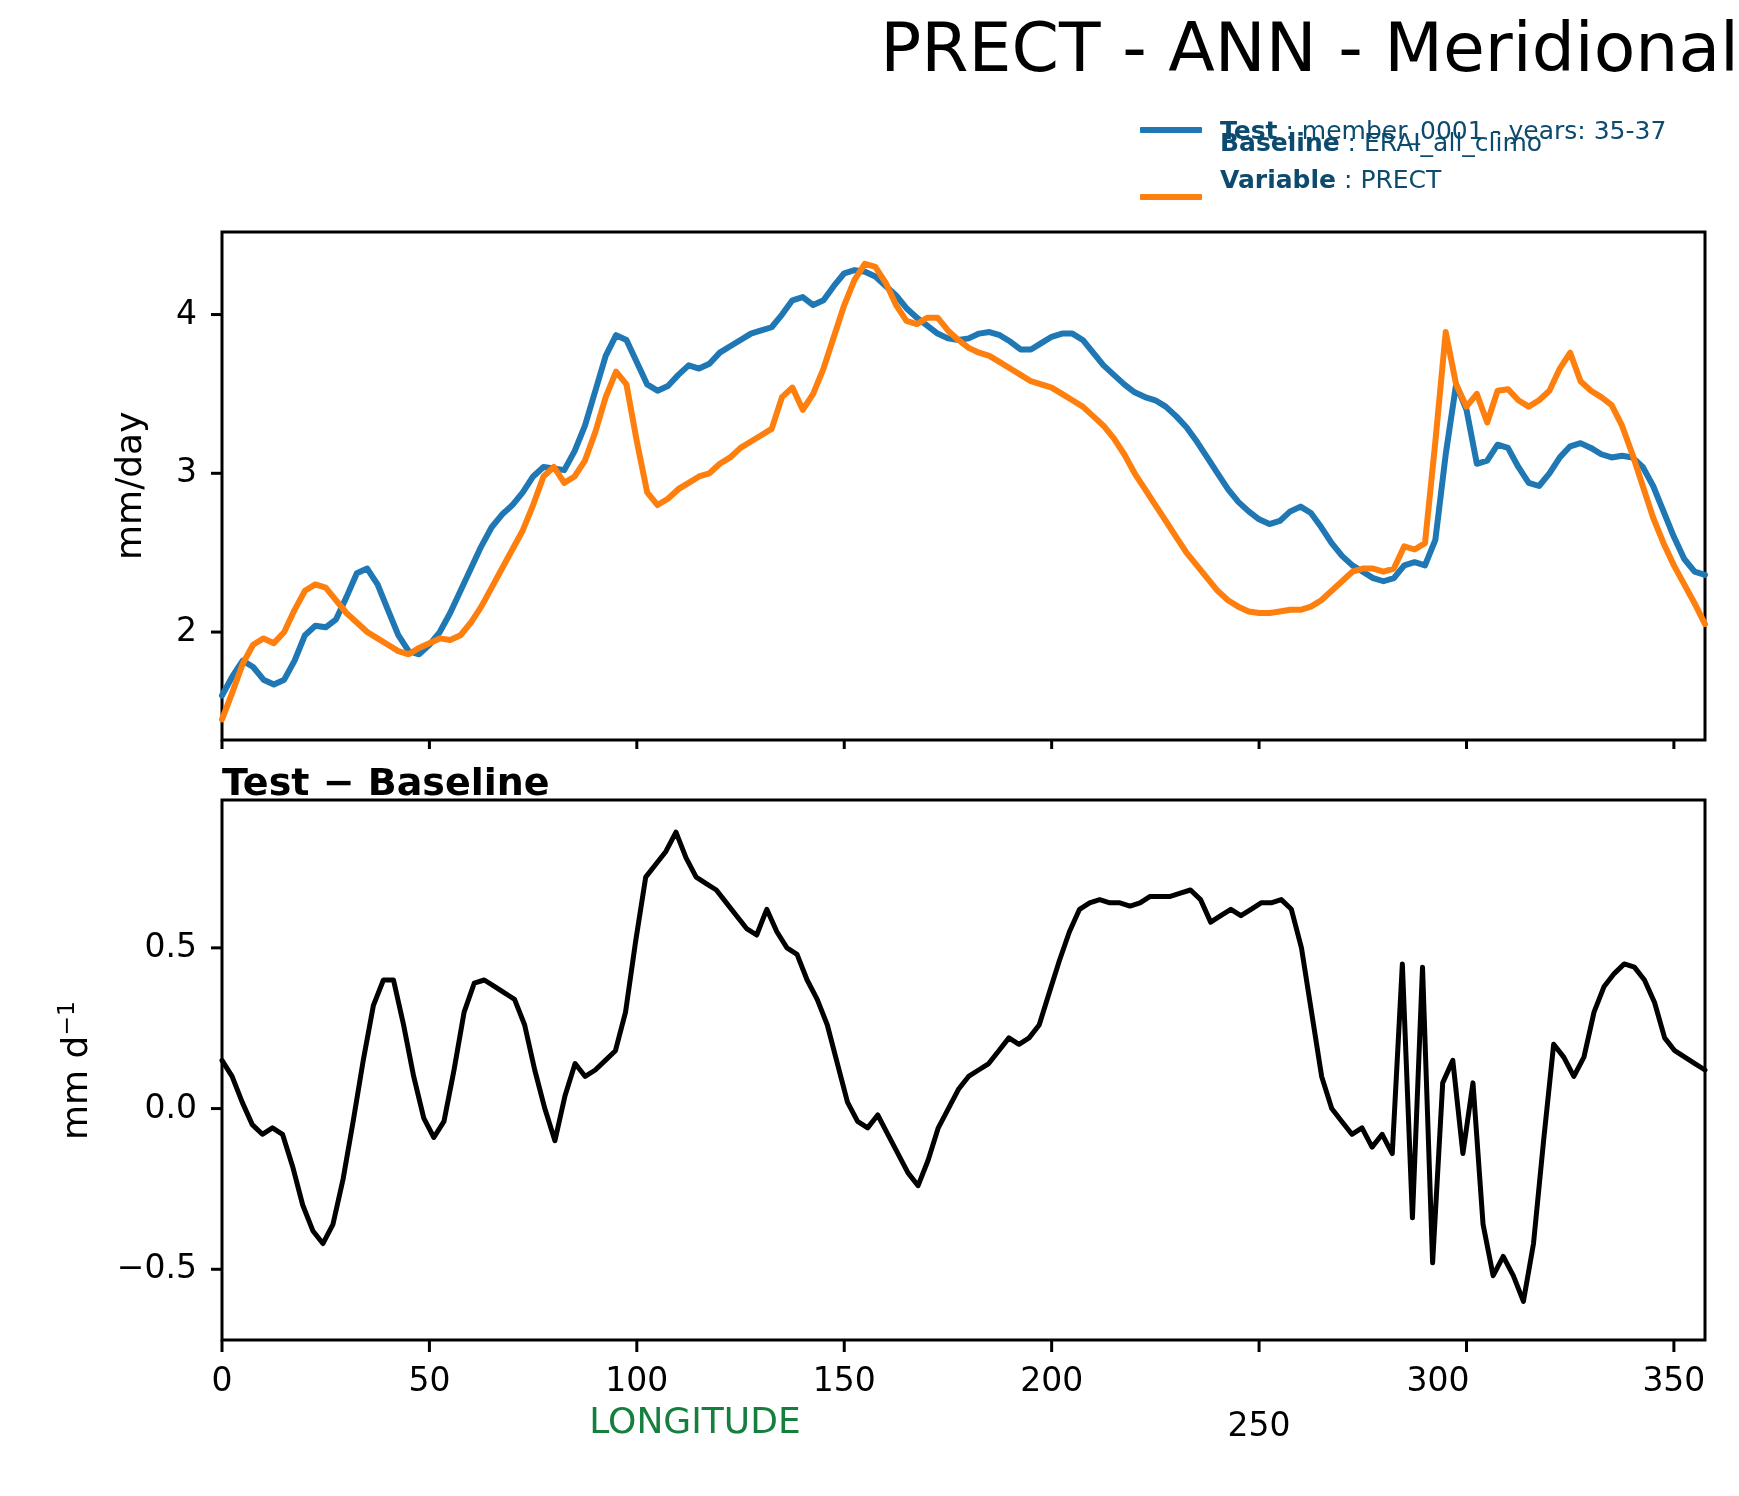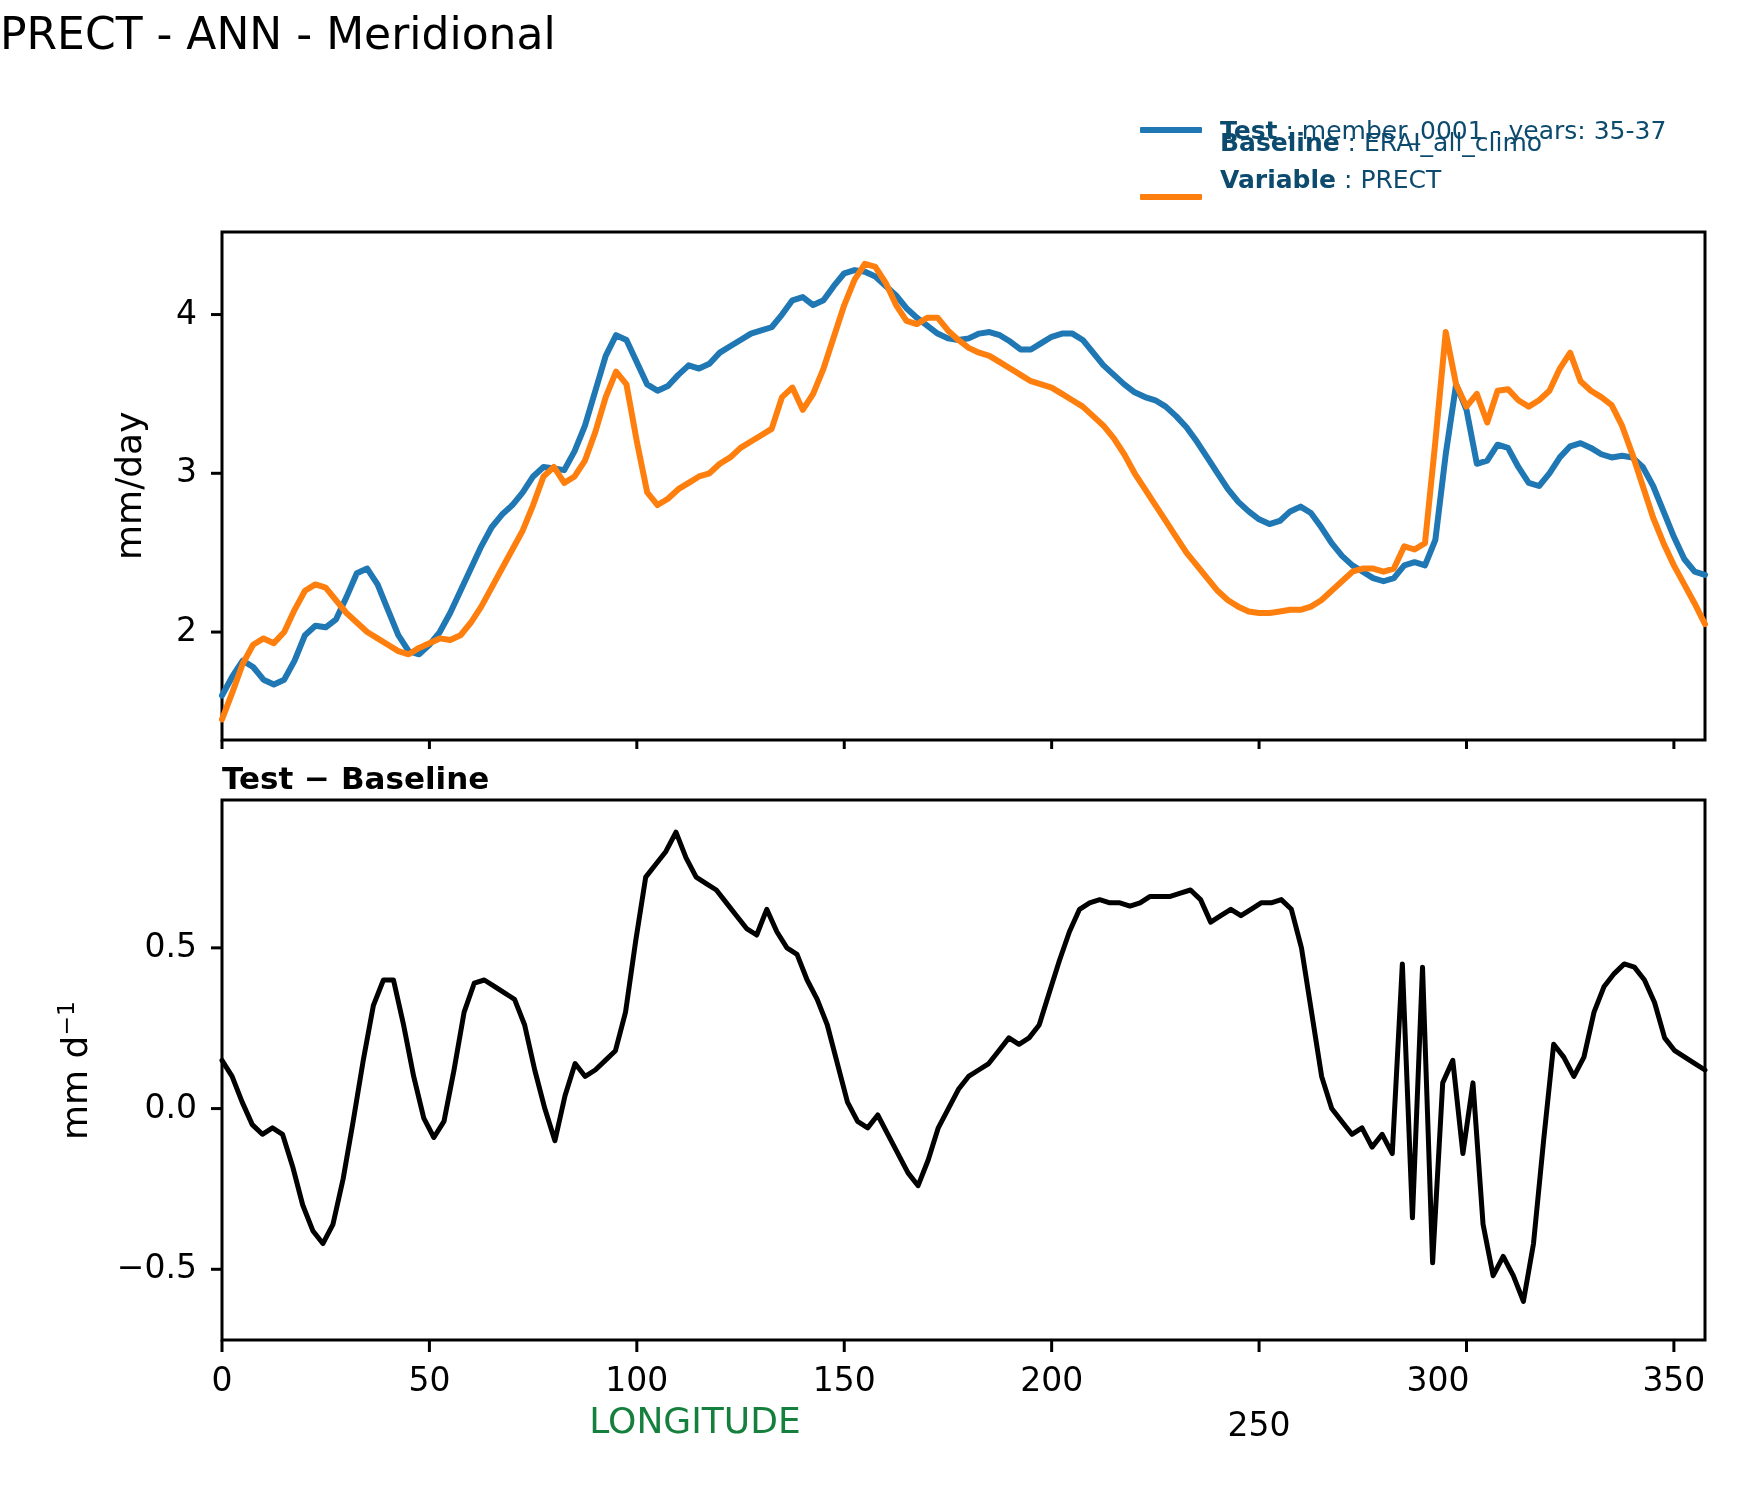--- a/index.html
+++ b/index.html
@@ -1,32 +1,32 @@
 <!DOCTYPE html>
 <html><head>
 <meta charset="utf-8">
 <style>
   html,body{margin:0;padding:0;background:#ffffff;}
   body{width:1739px;height:1496px;font-family:"DejaVu Sans",sans-serif;}
   #root{position:relative;width:1739px;height:1496px;background:#fff;overflow:hidden;}
   .fig-title{
-    position:absolute;left:0;top:8px;width:1739px;text-align:left;
-    font-size:44px;font-weight:400;color:#000;font-family:"DejaVu Sans",sans-serif;
+    position:absolute;left:0;top:8px;width:1739px;text-align:right;
+    font-size:68px;font-weight:400;color:#000;font-family:"DejaVu Sans",sans-serif;
     letter-spacing:0px;
   }
   .legend{
     position:absolute;left:1140px;top:112px;width:600px;
     font-size:25px;color:#0c4a6e;font-family:"DejaVu Sans",sans-serif;line-height:1.48;
   }
   .legend-row{display:flex;align-items:center;height:36px;white-space:nowrap;}
   .legend-swatch{display:inline-block;width:62px;height:6px;margin-right:18px;flex:0 0 auto;border-radius:1px;}
   .legend-text b{font-weight:700;}
   .subtitle{
     position:absolute;left:222px;top:760px;
-    font-size:31px;font-weight:700;color:#000;font-family:"DejaVu Sans",sans-serif;
+    font-size:38px;font-weight:700;color:#000;font-family:"DejaVu Sans",sans-serif;
   }
   .ylabel{
     position:absolute;color:#000;font-family:"DejaVu Sans",sans-serif;font-size:36px;
     transform-origin:0 0;white-space:nowrap;
   }
   .ylab-top{left:108px;top:560px;transform:rotate(-90deg);}
   .ylab-bot{left:52px;top:1140px;transform:rotate(-90deg);}
   .xlabel{
     position:absolute;left:0;top:1400px;width:1390px;text-align:center;
     font-size:36px;color:#15803d;font-family:"DejaVu Sans",sans-serif;

